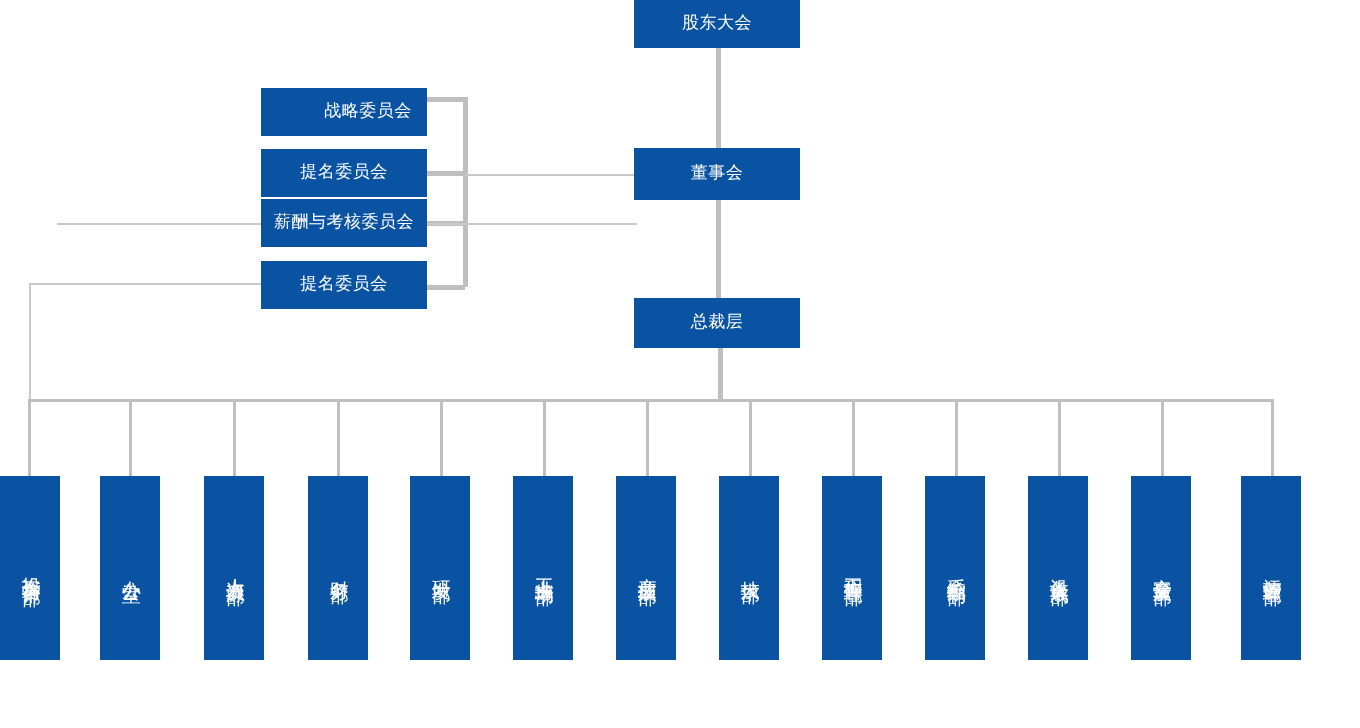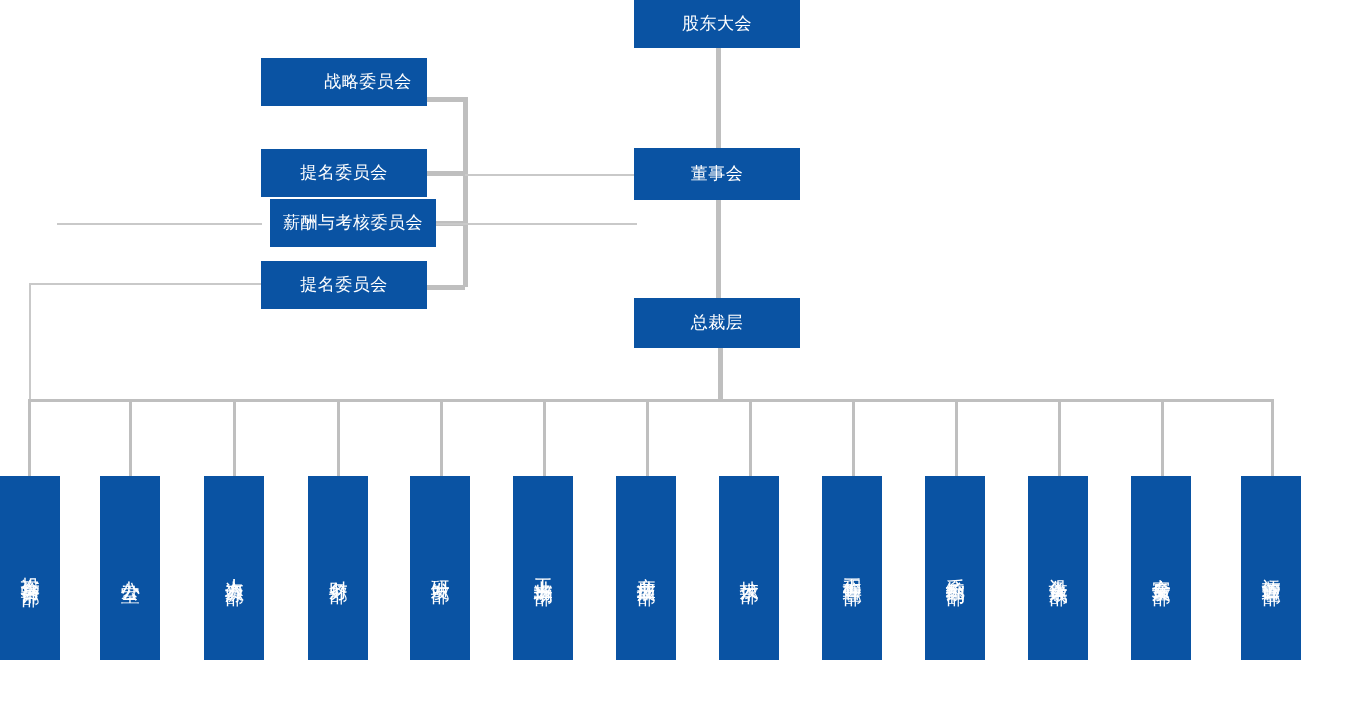--- a/index.html
+++ b/index.html
@@ -10,20 +10,21 @@
   }
   body {
     font-family: "Liberation Sans", "DejaVu Sans", sans-serif;
   }
   #chart-root {
     position: relative;
     width: 1360px;
     height: 728px;
     background: #ffffff;
     overflow: hidden;
+    font-family: Liberation Mono, monospace;
   }
   .node {
     position: absolute;
     background: #0A53A3;
     color: #ffffff;
     display: flex;
     align-items: center;
     justify-content: center;
     box-sizing: border-box;
     z-index: 3;
@@ -119,29 +120,29 @@
   </div>
 
   <div class="node horizontal" style="left:634px; top:148px; width:166px; height:52px;align-items:center;">
     <span class="label">董事会</span>
   </div>
 
   <div class="node horizontal" style="left:634px; top:298px; width:166px; height:50px;align-items:center;">
     <span class="label">总裁层</span>
   </div>
 
-  <div class="node horizontal" style="left:261px; top:58px; width:166px; height:48px;padding-left:48px;">
+  <div class="node horizontal" style="left:261px; top:88px; width:166px; height:48px;padding-left:48px;">
     <span class="label">战略委员会</span>
   </div>
 
   <div class="node horizontal" style="left:261px; top:149px; width:166px; height:48px;">
     <span class="label">提名委员会</span>
   </div>
 
-  <div class="node horizontal" style="left:270px; top:199px; width:166px; height:48px;">
+  <div class="node horizontal" style="left:261px; top:199px; width:166px; height:48px;">
     <span class="label">薪酬与考核委员会</span>
   </div>
 
   <div class="node horizontal" style="left:261px; top:261px; width:166px; height:48px;">
     <span class="label">提名委员会</span>
   </div>
 
   <div class="node vertical" style="left:0px; top:476px; width:60px; height:184px;">
     <span class="label">投资与审计部</span>
   </div>

